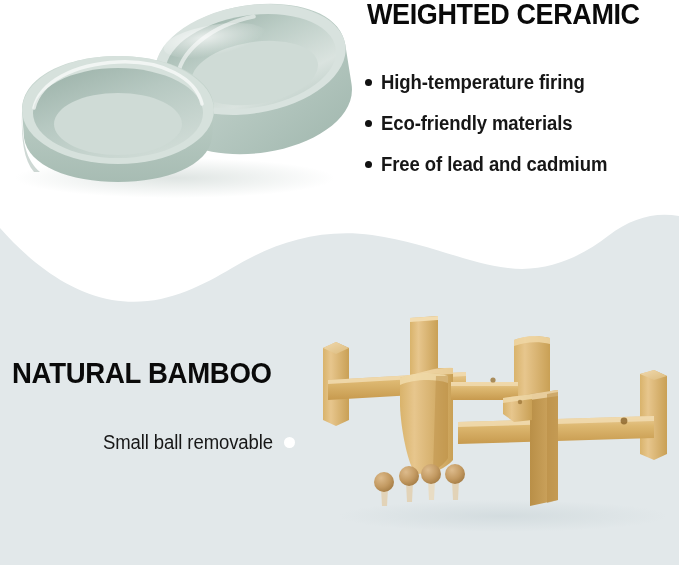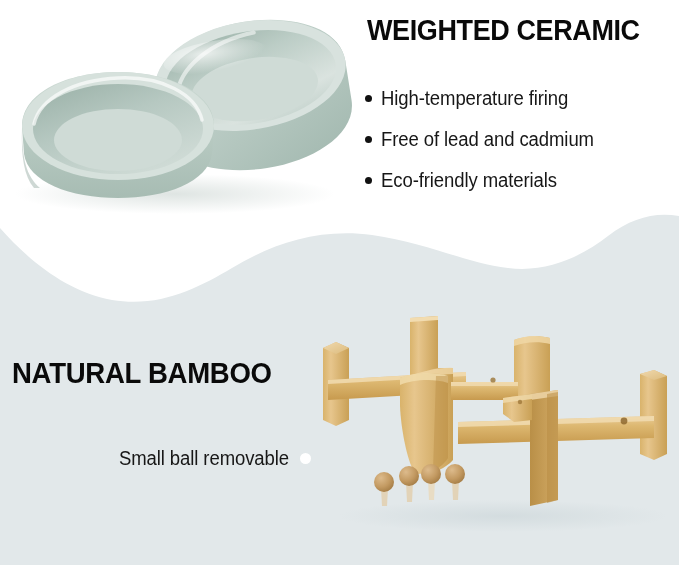--- a/index.html
+++ b/index.html
@@ -13,21 +13,21 @@
     background:#ffffff;
   }
 
   
   .bg-lower{
     position:absolute;left:0;top:0;width:679px;height:565px;
   }
   .bg-lower svg{display:block;width:679px;height:565px;}
 
   
-  .top-section{position:absolute;left:0;top:16px;width:543px;height:210px;}
+  .top-section{position:absolute;left:0;top:0;width:543px;height:210px;}
 
   .bowls-wrap{
     position:absolute;left:0px;top:0px;width:360px;height:200px;
   }
   .bowls-wrap svg{display:block;}
 
   .top-text{
     position:absolute;left:360px;top:0px;width:319px;height:200px;
   }
   .headline{
@@ -42,21 +42,21 @@
     transform-origin:left top;
     line-height:36px;
   }
   .bullet-list{
     position:absolute;left:5px;top:62px;width:310px;
     list-style:none;margin:0;padding:0;
   }
   .bullet-item{
     position:relative;
     height:41px;
-    display:flex;align-items:center;
+    display:flex;align-items:center;font-weight:bold;
   }
   .bullet-dot{
     width:7px;height:7px;border-radius:50%;
     background:#111111;flex:0 0 auto;margin-right:9px;
     display:inline-block;
   }
   .bullet-label{
     font-family:"Liberation Sans", sans-serif;
     font-size:19.5px;
     color:#171717;
@@ -75,21 +75,21 @@
     font-weight:700;
     font-size:29px;
     letter-spacing:-0.3px;
     color:#0a0a0a;
     white-space:nowrap;
     transform:scaleX(0.95);
     transform-origin:left top;
   }
   .bullet-list2{
     position:absolute;left:0px;top:120px;width:300px;
-    list-style:none;margin:16px;padding:0;
+    list-style:none;margin:0;padding:0;
   }
   .bullet-item2{
     height:45px;
     display:flex;align-items:center;justify-content:flex-end;
     padding-right:5px;
   }
   .bullet-label2{
     font-family:"Liberation Sans", sans-serif;
     font-size:19.5px;
     color:#171717;
@@ -210,25 +210,25 @@
     <div class="top-text">
       <div class="headline">WEIGHTED CERAMIC</div>
 
       <ul class="bullet-list">
         <li class="bullet-item">
           <span class="bullet-dot"></span>
           <span class="bullet-label">High-temperature firing</span>
         </li>
         <li class="bullet-item">
           <span class="bullet-dot"></span>
-          <span class="bullet-label">Free of lead and cadmium</span>
+          <span class="bullet-label">Eco-friendly materials</span>
         </li>
         <li class="bullet-item">
           <span class="bullet-dot"></span>
-          <span class="bullet-label">Eco-friendly materials</span>
+          <span class="bullet-label">Free of lead and cadmium</span>
         </li>
       </ul>
     </div>
   </div>
 
   <div class="bottom-section">
 
     <div class="headline2">NATURAL BAMBOO</div>
 
     <ul class="bullet-list2">

